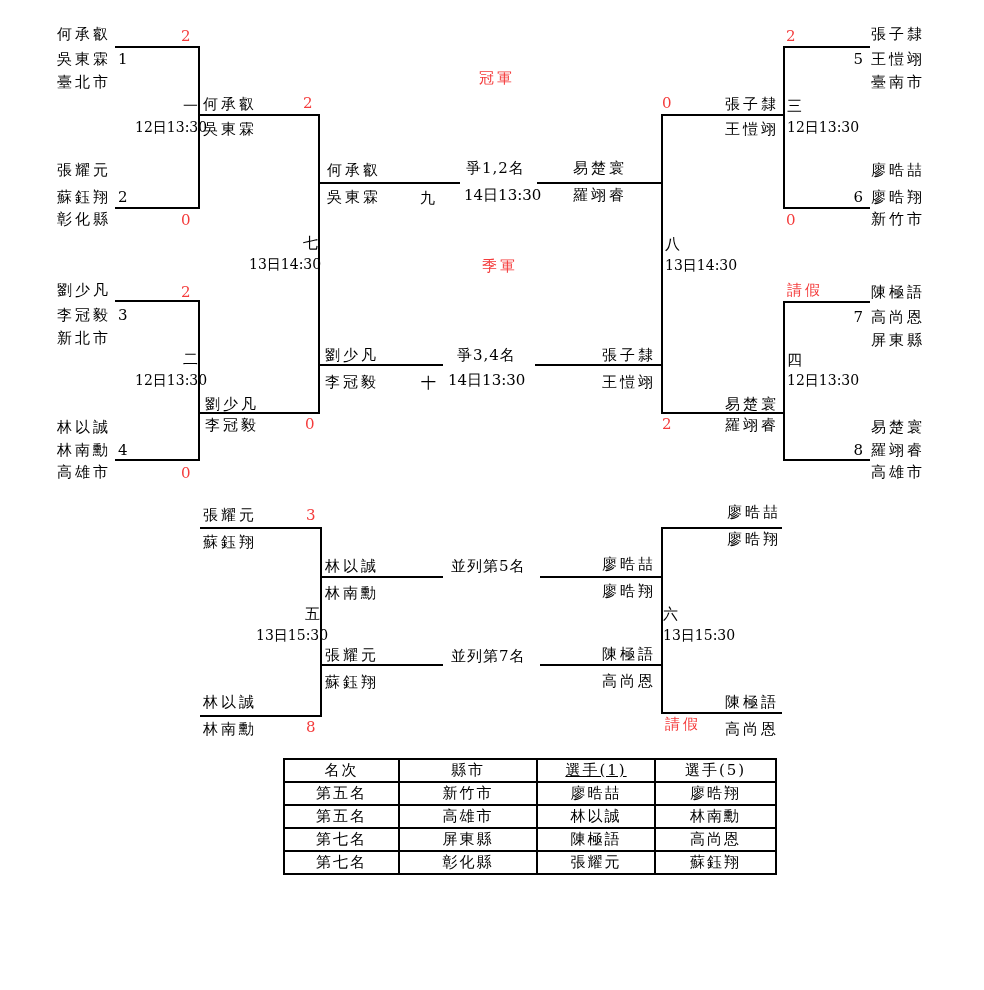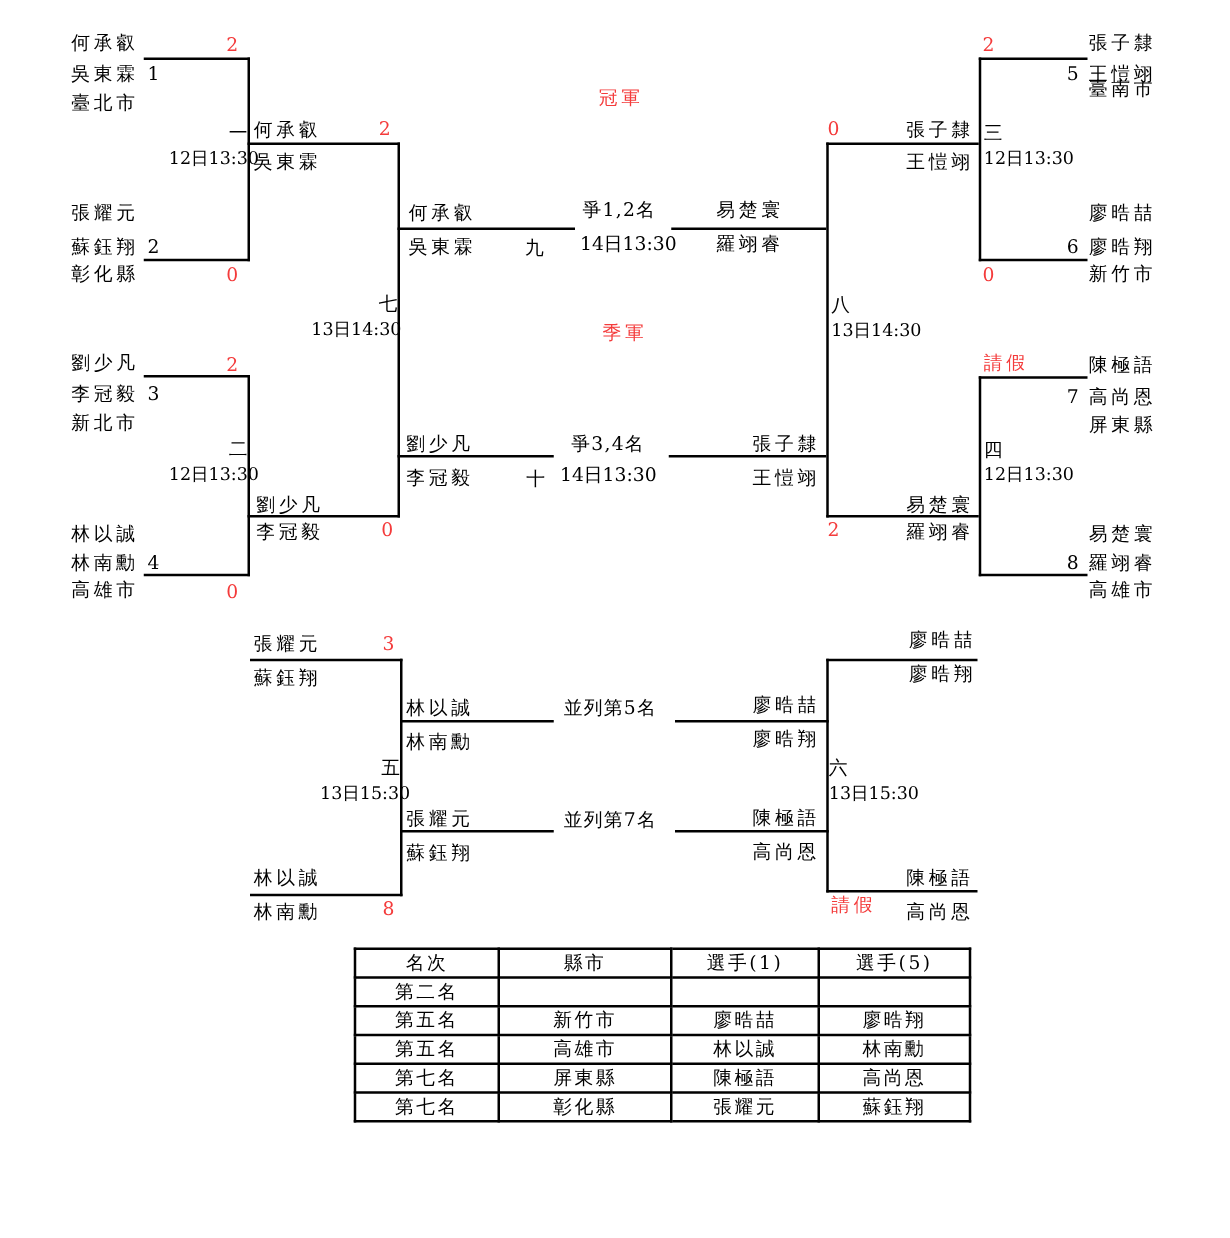--- a/index.html
+++ b/index.html
@@ -11,21 +11,21 @@
   .red{color:#f43b3b;}
   .hl,.vl{position:absolute;background:#000;}
   .hl{height:2px;}
   .vl{width:2px;}
   .pair{display:flex;align-items:flex-start;}
   .pair .gap{margin-left:7px;}
   .ra{right:59px;text-align:right;}
   table.results{position:absolute;left:283px;top:758px;border-collapse:collapse;table-layout:fixed;}
   table.results td{border:2px solid #000;height:21px;text-align:center;vertical-align:middle;
                    font-size:15px;letter-spacing:2px;padding:0;overflow:hidden;}
-  td.c1{width:113px;} td.c2{width:136px;} td.c3{width:116px;} td.c4{width:119px;}
+  td.c1{width:113px;} td.c2{width:136px;} td.c3{width:116px;text-decoration:underline;} td.c4{width:119px;}
 </style>
 </head>
 <body>
 
 <div class="canvas">
 
   <div class="t" style="left:57px;top:26px">何承叡</div>
   <div class="t pair" style="left:57px;top:51px">
     <span>吳東霖</span>
     <span class="gap num">1</span>
@@ -109,21 +109,21 @@
   <i class="hl" style="left:661px;top:412px;width:122px"></i>
   <div class="t" style="left:725px;top:396px">易楚寰</div>
   <div class="t" style="left:725px;top:417px">羅翊睿</div>
   <div class="t num red" style="left:662px;top:416px">2</div>
 
   <div class="t ra" style="top:26px">張子隸</div>
   <div class="t pair ra" style="top:51px">
     <span class="num">5</span>
     <span class="gap">王愷翊</span>
   </div>
-  <div class="t ra" style="top:63px">臺南市</div>
+  <div class="t ra" style="top:74px">臺南市</div>
   <div class="t num red" style="left:786px;top:28px">2</div>
   <div class="t ra" style="top:162px">廖晧喆</div>
   <div class="t pair ra" style="top:189px">
     <span class="num">6</span>
     <span class="gap">廖晧翔</span>
   </div>
   <div class="t ra" style="top:211px">新竹市</div>
   <div class="t num red" style="left:786px;top:212px">0</div>
   <i class="hl" style="left:783px;top:46px;width:87px"></i>
   <i class="hl" style="left:783px;top:207px;width:87px"></i>
@@ -190,26 +190,20 @@
 
   <table class="results">
     <tbody>
         <tr>
       <td class="c1">名次</td>
       <td class="c2">縣市</td>
       <td class="c3">選手(1)</td>
       <td class="c4">選手(5)</td>
     </tr>
     <tr>
-      <td>第二名</td>
-      <td></td>
-      <td></td>
-      <td></td>
-    </tr>
-    <tr>
       <td>第五名</td>
       <td>新竹市</td>
       <td>廖晧喆</td>
       <td>廖晧翔</td>
     </tr>
     <tr>
       <td>第五名</td>
       <td>高雄市</td>
       <td>林以誠</td>
       <td>林南勳</td>

